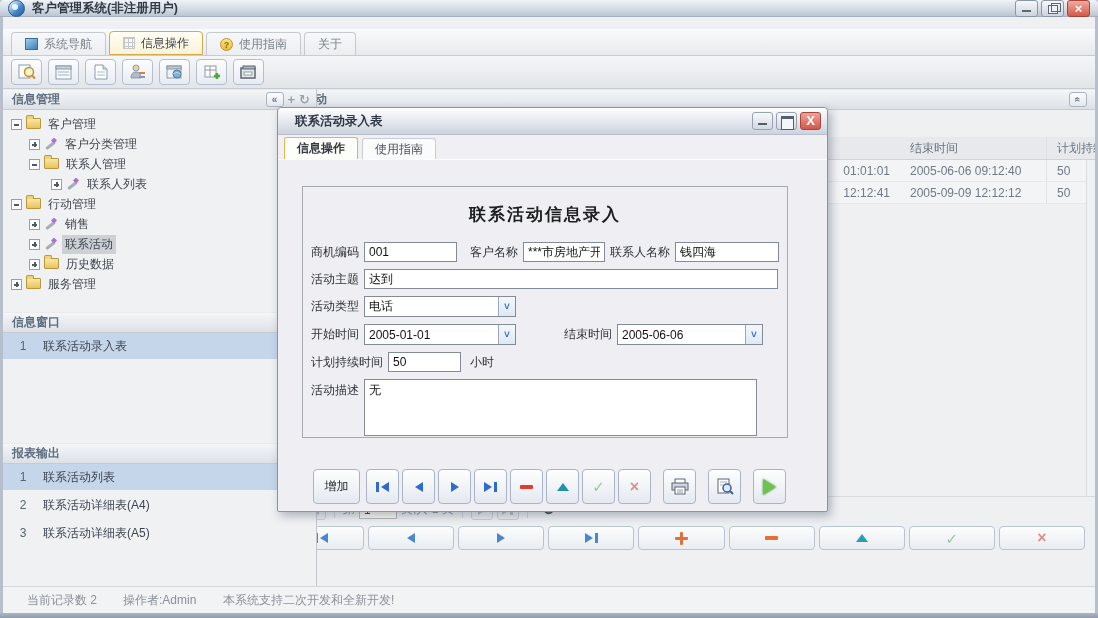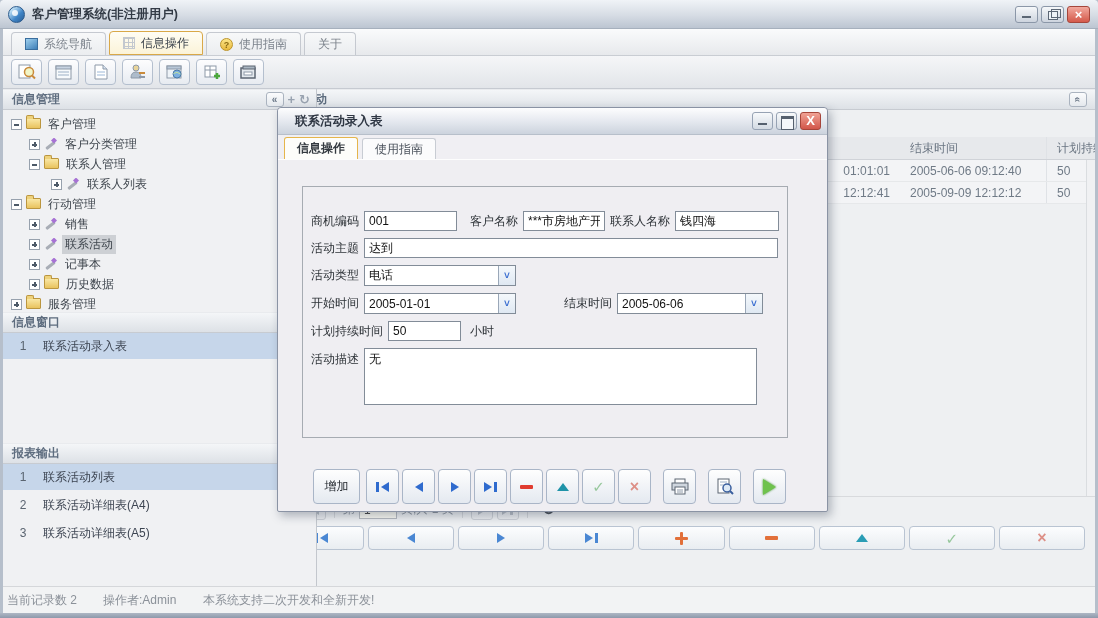--- a/index.html
+++ b/index.html
@@ -6,21 +6,21 @@
   html,body { width:1098px; height:618px; font-family:"Liberation Sans","DejaVu Sans",sans-serif; }
   body { background:#5a6576; }
   #window { position:relative; width:1098px; height:618px; background:#eef0f2; overflow:hidden; }
 
   
   .frame-left,.frame-right { position:absolute; top:0; bottom:0; width:3px; background:#b6bfcb; z-index:5; }
   .frame-left{left:0} .frame-right{right:0}
   .frame-bottom { position:absolute; left:0; right:0; bottom:0; height:5px; background:linear-gradient(#aeb7c4,#8e99ab); z-index:5; }
 
   
-  .titlebar { position:absolute; left:0; top:0; right:0; height:29px;
+  .titlebar { position:absolute; left:0; top:0; right:0; height:17px;
     background:linear-gradient(#f0f3f7,#d6dce4 55%,#bcc5d1); border-bottom:1px solid #a6b0bd;
     display:flex; align-items:center; padding:0 8px; z-index:6; border-radius:4px 4px 0 0; }
   .app-icon { width:17px; height:17px; border-radius:50%; background:linear-gradient(135deg,#bfe0f5 18%,#3f84c6 60%,#2a5e96); border:1px solid #2b5a8c; position:relative; margin-right:7px; }
   .app-icon::after { content:''; position:absolute; left:3px; top:3px; width:6px; height:6px; border-radius:50%; background:#fff; opacity:.85;}
   .title-text { font-size:12.5px; font-weight:bold; color:#31productive3a45; color:#323a45; }
   .win-btns { margin-left:auto; display:flex; gap:3px; }
   .wbtn { width:23px; height:17px; border-radius:3px; border:1px solid #8b97a8; background:linear-gradient(#f6f8fa,#cdd4de); position:relative; }
   .wbtn.min::after { content:''; position:absolute; left:6px; bottom:4px; width:9px; height:2px; background:#5c6775; }
   .wbtn.restore::before { content:''; position:absolute; left:6px; top:4px; width:8px; height:7px; border:1.5px solid #5c6775; background:#eef2f6;}
   .wbtn.restore::after { content:''; position:absolute; left:9px; top:2.5px; width:8px; height:7px; border:1.5px solid #5c6775; }
@@ -106,21 +106,21 @@
   .minus-g { width:13px; height:4px; border-radius:1px; background:var(--c,#e2703a);}
   .plus-g { position:relative; width:13px; height:13px; }
   .plus-g::before { content:''; position:absolute; left:0; top:5px; width:13px; height:3.5px; background:var(--c,#e2703a); border-radius:1px;}
   .plus-g::after { content:''; position:absolute; left:4.8px; top:0; width:3.5px; height:13px; background:var(--c,#e2703a); border-radius:1px;}
   .check-g { color:#96c79b; font-size:15px; font-weight:bold; line-height:1;}
   .x-g { color:#dd9087; font-size:16px; font-weight:bold; line-height:1;}
 
   
   .statusbar { position:absolute; left:3px; right:3px; bottom:5px; height:27px; background:#f2f3f4; border-top:1px solid #d5d7da;
     display:flex; align-items:center; font-size:12px; color:#8b9199; gap:0;}
-  .statusbar .s1{ margin-left:4px; width:96px;} .statusbar .s2{ width:100px;} .statusbar .s3{}
+  .statusbar .s1{ margin-left:24px; width:96px;} .statusbar .s2{ width:100px;} .statusbar .s3{}
 
   
   .dialog { position:absolute; left:277px; top:107px; width:551px; height:405px; z-index:10;
     background:#efeef2; border:1px solid #8a93a4; border-radius:4px 4px 2px 2px; box-shadow:3px 4px 10px rgba(50,60,80,.35);}
   .d-title { height:27px; background:linear-gradient(#fdfdfe,#e3e7ee 55%,#ccd3dd); border-bottom:1px solid #b7bfca; border-radius:4px 4px 0 0;
     display:flex; align-items:center; padding:0 6px 0 17px;}
   .d-title .txt { font-size:12.5px; font-weight:bold; color:#2f3744; }
   .d-btns { margin-left:auto; display:flex; gap:3px;}
   .dbtn { width:21px; height:18px; border-radius:3px; border:1px solid #96a2b3; background:linear-gradient(#f7f9fb,#d3dae3); position:relative;}
   .dbtn.min::after { content:''; position:absolute; left:5px; bottom:4px; width:9px; height:2px; background:#55606e;}
@@ -287,25 +287,20 @@
           <span class="tool"></span>
           <span class="tlabel">销售</span>
         </div>
       <div class="titem lvl1 selected">
           <span class="tw plus"></span>
           <span class="tool"></span>
           <span class="tlabel">联系活动</span>
         </div>
       <div class="titem lvl1">
           <span class="tw plus"></span>
-          <span class="tool"></span>
-          <span class="tlabel">记事本</span>
-        </div>
-      <div class="titem lvl1">
-          <span class="tw plus"></span>
           <span class="folder"></span>
           <span class="tlabel">历史数据</span>
         </div>
       <div class="titem lvl0">
           <span class="tw plus"></span>
           <span class="folder"></span>
           <span class="tlabel">服务管理</span>
         </div>
     </div>
     <div class="p-header">
@@ -444,20 +439,21 @@
     <div class="d-tabs">
       <div class="dtab active">
           <span>信息操作</span>
         </div>
       <div class="dtab">
           <span>使用指南</span>
         </div>
     </div>
     <div class="d-body">
       <div class="gbox">
+        <h1>联系活动信息录入</h1>
         <div class="frow" style="margin-top:16px;">
           <label>商机编码</label>
           <input class="tin" style="width: 93px;" value="001">
           <label style="margin-left:8px;">客户名称</label>
           <input class="tin" style="width: 82px;" value="***市房地产开">
           <label>联系人名称</label>
           <input class="tin" style="width: 104px;" value="钱四海">
         </div>
         <div class="frow">
           <label>活动主题</label>

